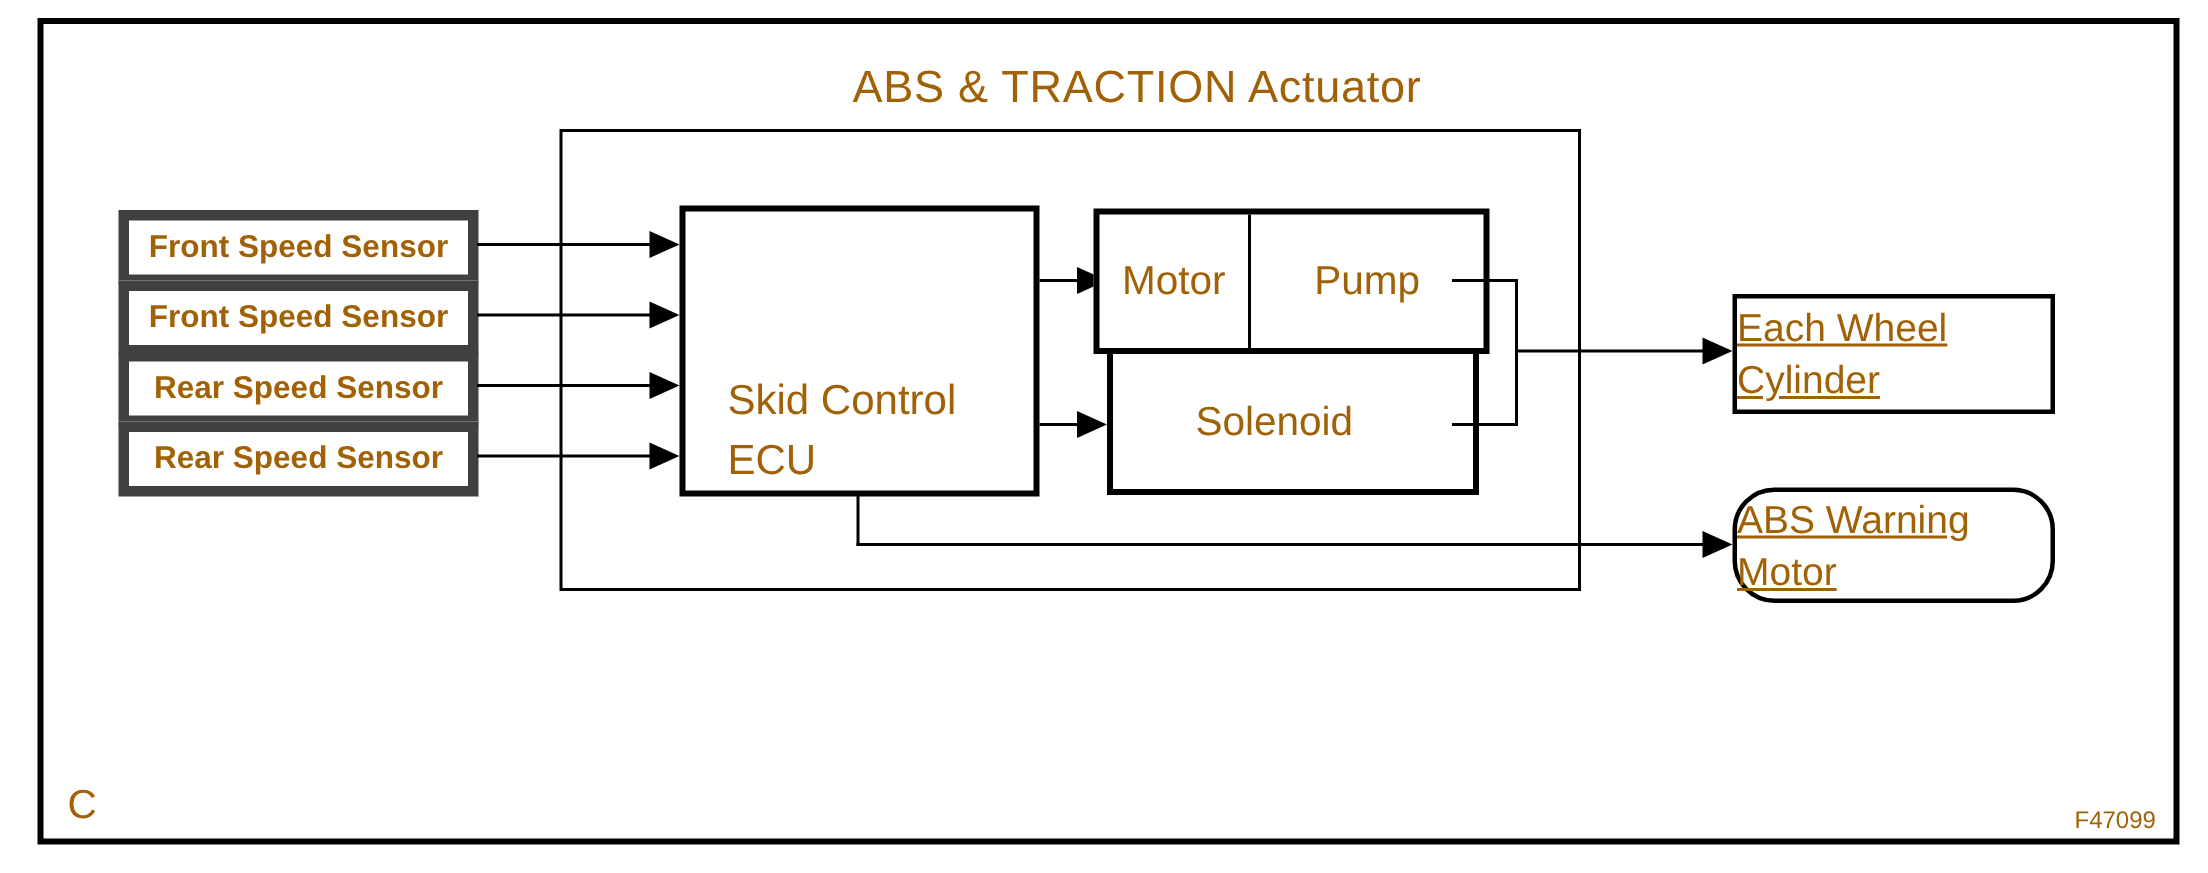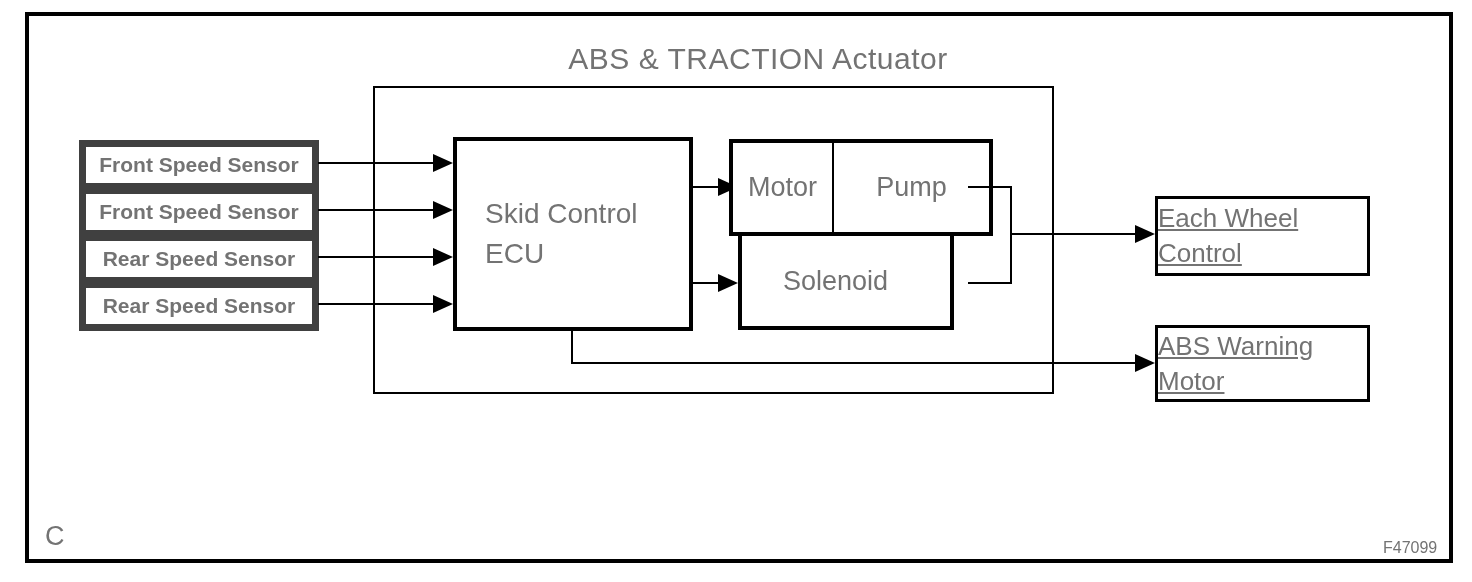--- a/index.html
+++ b/index.html
@@ -1,61 +1,61 @@
 <!DOCTYPE html>
 <html><head>
 <meta charset="utf-8">
 <style>
   html,body{margin:0;padding:0;background:#ffffff;}
   #stage{
     position:relative;width:1472px;height:582px;background:#ffffff;
-    font-family:"Liberation Sans",sans-serif;color:#737373;overflow:hidden;
+    font-family:"Liberation Sans",sans-serif;color:#a16207;overflow:hidden;
   }
   .abs{position:absolute;box-sizing:border-box;}
   .hline{position:absolute;background:#000;height:2px;}
   .vline{position:absolute;background:#000;width:2px;}
   .arrow-right{
     position:absolute;width:0;height:0;
     border-top:9px solid transparent;border-bottom:9px solid transparent;
     border-left:20px solid #000;
   }
   .frame-outer{left:25px;top:12px;width:1428px;height:551px;border:4px solid #000;}
   .title{left:380px;top:42px;width:756px;text-align:center;font-size:30px;letter-spacing:0.5px;}
   .container-box{left:373px;top:86px;width:681px;height:308px;border:2px solid #000;}
 
   .sensor-box{
     left:79px;width:240px;height:50px;border:7px solid #404040;
     display:flex;align-items:center;justify-content:center;
     font-weight:bold;font-size:21px;background:#fff;
   }
   .ecu-box{
     left:453px;top:137px;width:240px;height:194px;border:4px solid #000;
-    display:flex;flex-direction:column;justify-content:center;
+    display:flex;flex-direction:column;justify-content:flex-end;
     padding-left:28px;font-size:28px;line-height:40px;background:#fff;
   }
   .mp-box{
     left:729px;top:139px;width:264px;height:97px;border:4px solid #000;
     display:flex;background:#fff;
   }
   .mp-cell{display:flex;align-items:center;justify-content:center;font-size:27px;}
   .mp-cell.motor{width:99px;}
   .mp-divider{width:2px;background:#000;}
   .mp-cell.pump{flex:1;}
   .sv-box{
-    left:738px;top:232px;width:216px;height:98px;border:4px solid #000;
+    left:738px;top:232px;width:248px;height:98px;border:4px solid #000;
     display:flex;flex-direction:column;justify-content:center;
-    padding-left:41px;font-size:27px;line-height:38px;background:#fff;gap:44px;
+    padding-left:55px;font-size:27px;line-height:38px;background:#fff;gap:44px;
   }
   .out-box{
     left:1155px;width:215px;border:3px solid #000;
     display:flex;flex-direction:column;justify-content:center;
     font-size:26px;line-height:35px;background:#fff;text-decoration:underline;
   }
   .wheel-box{top:196px;height:80px;}
-  .lamp-box{top:325px;height:77px;}
+  .lamp-box{top:325px;height:77px;border-radius:28px;}
   .corner-c{left:45px;top:521px;font-size:27px;}
   .fig-code{left:1383px;top:539px;font-size:16px;}
 </style>
 </head>
 <body>
 
 <div id="stage">
 
   <div class="abs frame-outer"></div>
 
@@ -112,21 +112,21 @@
 
   <div class="hline" style="left:968px;top:186px;width:44px"></div>
   <div class="hline" style="left:968px;top:282px;width:44px"></div>
   <div class="vline" style="left:1010px;top:186px;height:98px"></div>
 
   <div class="hline" style="left:1012px;top:233px;width:124px"></div>
   <div class="arrow-right" style="left:1135px;top:225px"></div>
 
   <div class="abs out-box wheel-box">
     <span>Each Wheel</span>
-    <span>Control</span>
+    <span>Cylinder</span>
   </div>
 
   <div class="vline" style="left:571px;top:330px;height:34px"></div>
   <div class="hline" style="left:571px;top:362px;width:566px"></div>
   <div class="arrow-right" style="left:1135px;top:354px"></div>
 
   <div class="abs out-box lamp-box">
     <span>ABS Warning</span>
     <span>Motor</span>
   </div>

